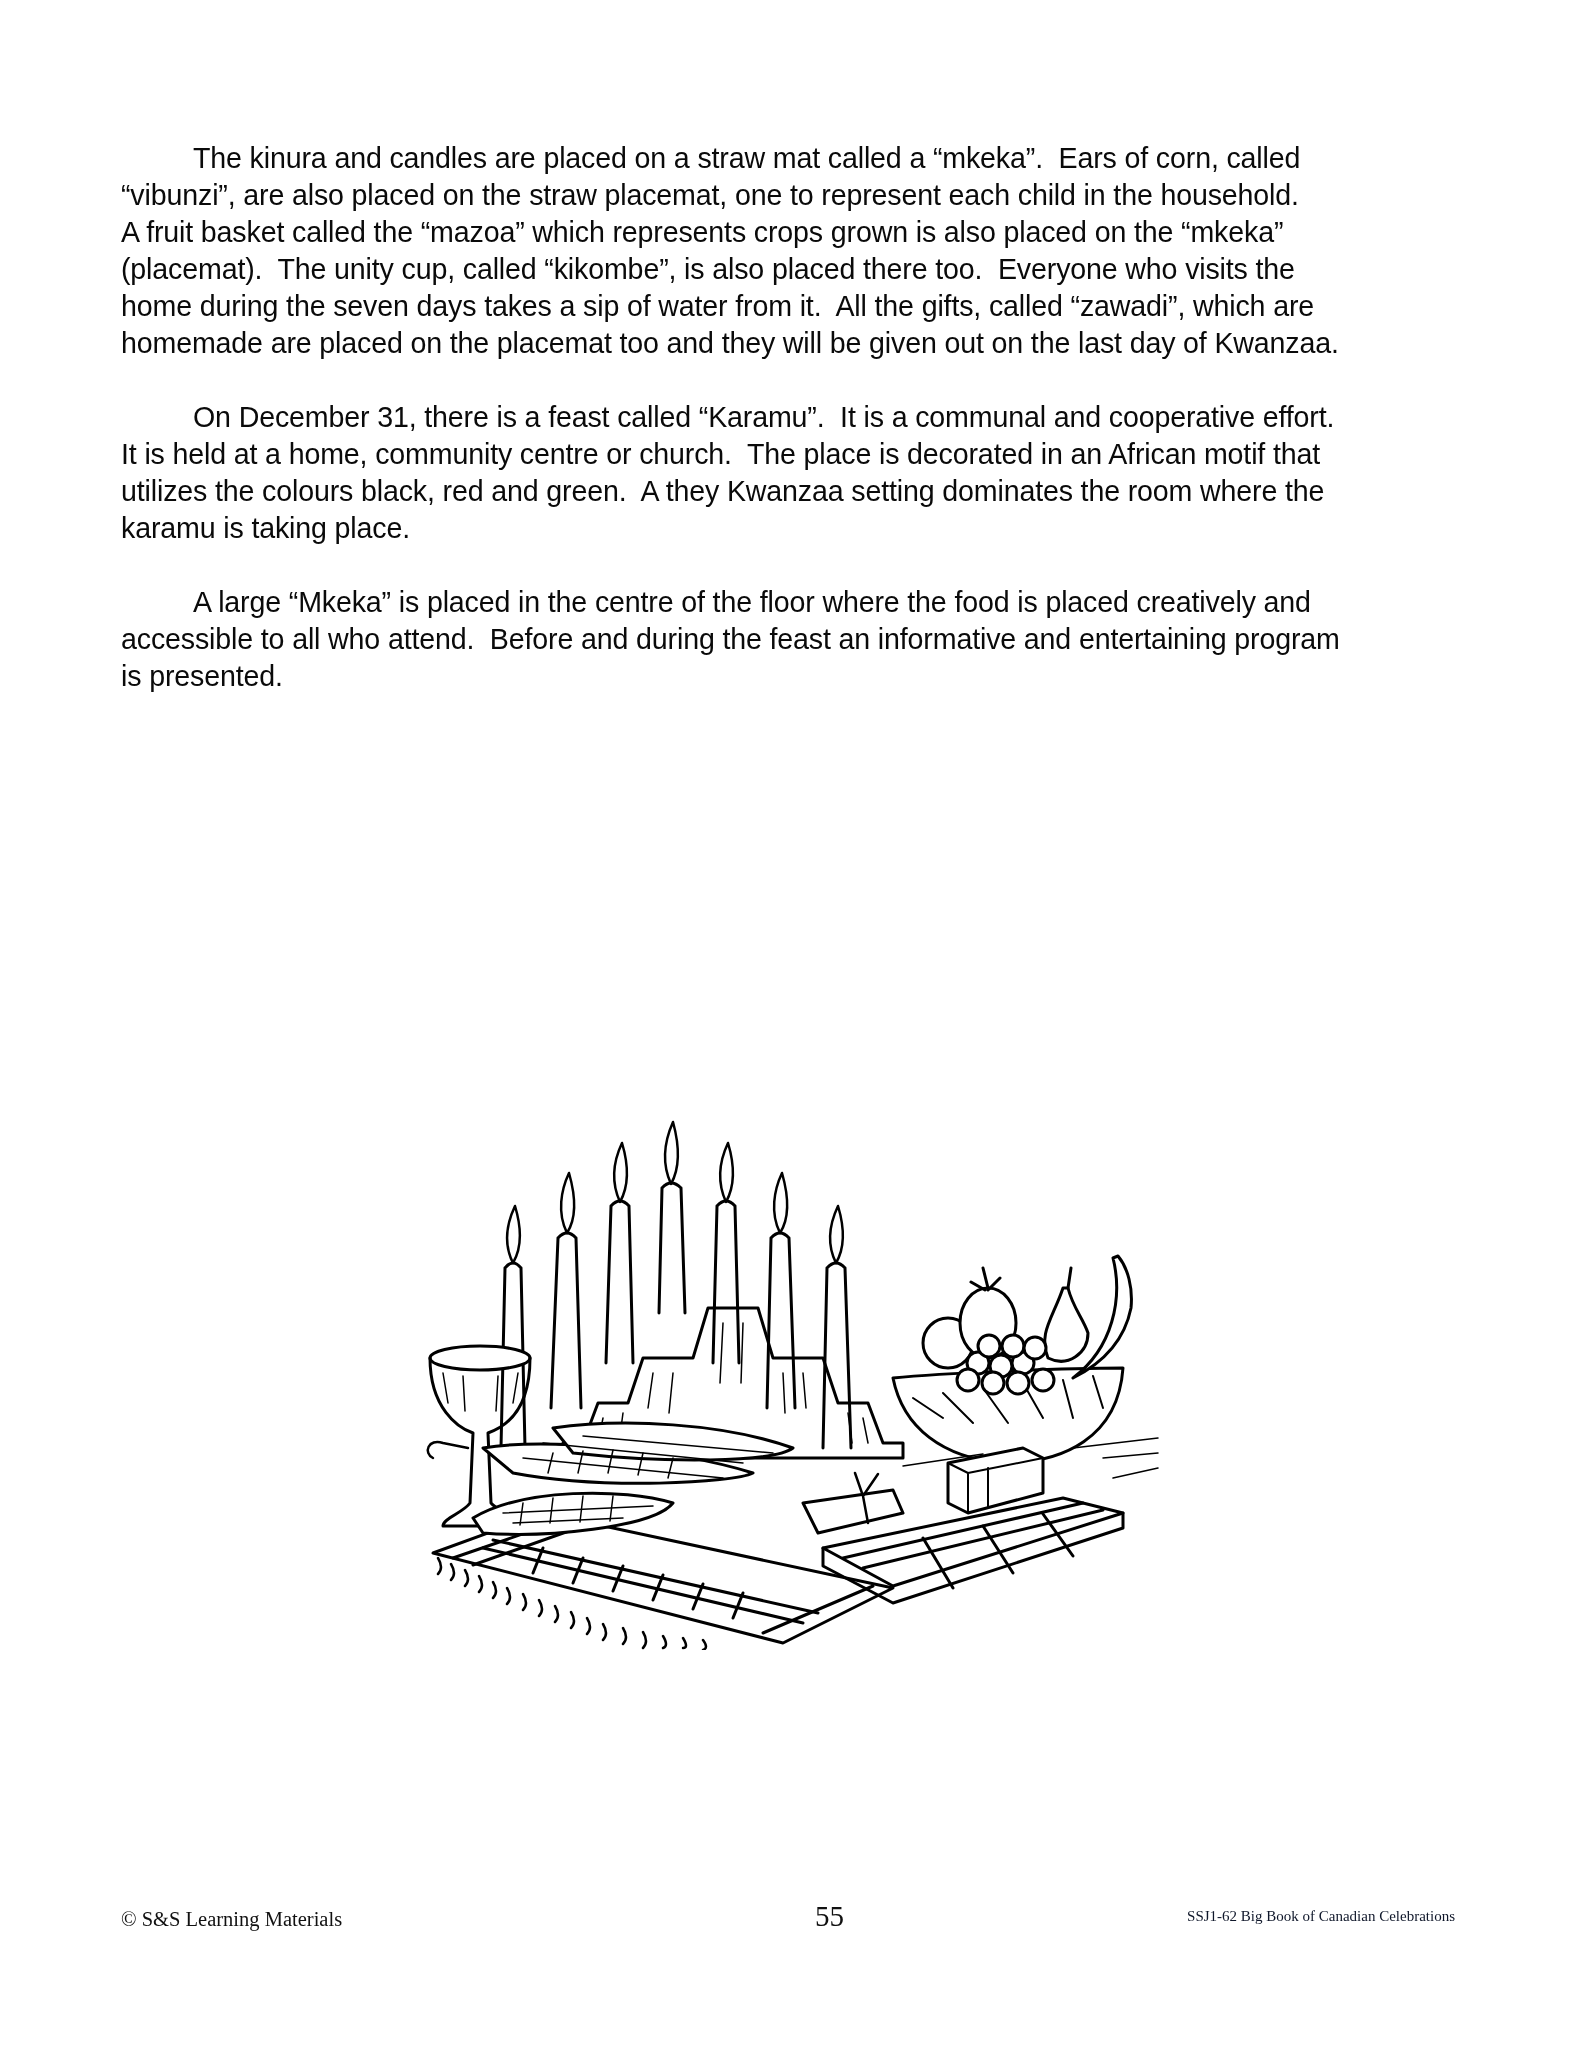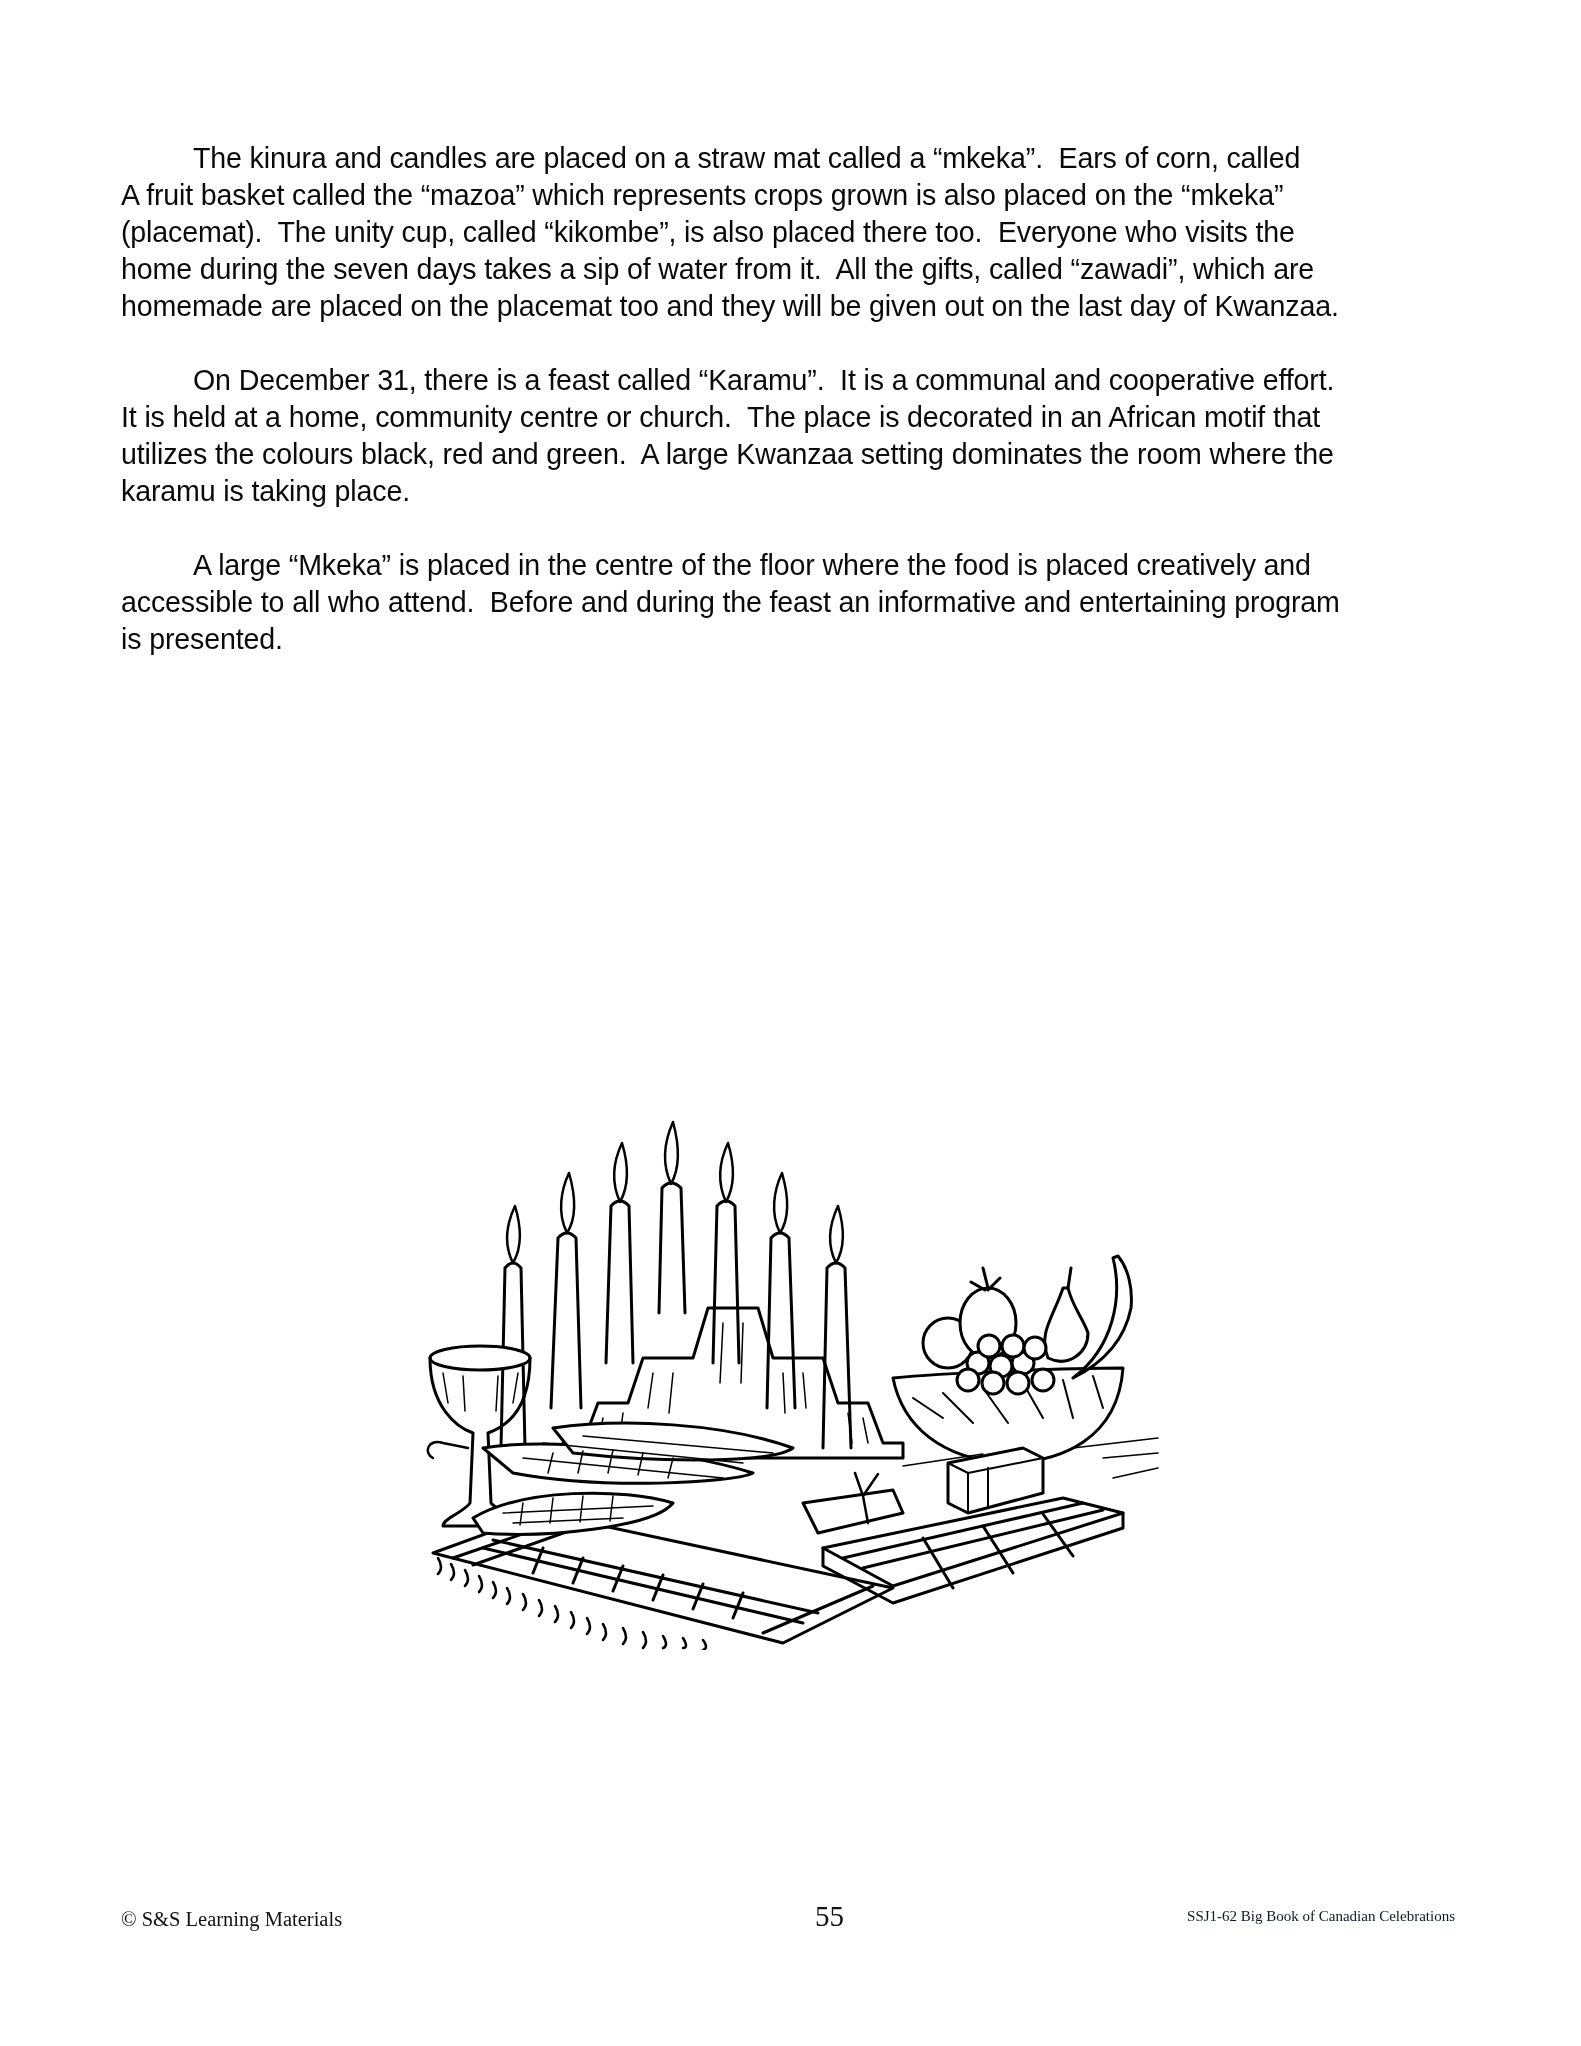--- a/index.html
+++ b/index.html
@@ -29,29 +29,30 @@
   }
 </style>
 </head>
 <body>
 
 <div class="page">
 
   <div class="body-text">
     <p class="para">
       <span class="line first">The kinura and candles are placed on a straw mat called a “mkeka”.  Ears of corn, called</span>
+      <span class="line">“vibunzi”, are also placed on the straw placemat, one to represent each child in the household.</span>
       <span class="line">A fruit basket called the “mazoa” which represents crops grown is also placed on the “mkeka”</span>
       <span class="line">(placemat).  The unity cup, called “kikombe”, is also placed there too.  Everyone who visits the</span>
       <span class="line">home during the seven days takes a sip of water from it.  All the gifts, called “zawadi”, which are</span>
       <span class="line">homemade are placed on the placemat too and they will be given out on the last day of Kwanzaa.</span>
     </p>
     <p class="para">
       <span class="line first">On December 31, there is a feast called “Karamu”.  It is a communal and cooperative effort.</span>
       <span class="line">It is held at a home, community centre or church.  The place is decorated in an African motif that</span>
-      <span class="line">utilizes the colours black, red and green.  A large Kwanzaa setting dominates the room where the</span>
+      <span class="line">utilizes the colours black, red and green.  A they Kwanzaa setting dominates the room where the</span>
       <span class="line">karamu is taking place.</span>
     </p>
     <p class="para">
       <span class="line first">A large “Mkeka” is placed in the centre of the floor where the food is placed creatively and</span>
       <span class="line">accessible to all who attend.  Before and during the feast an informative and entertaining program</span>
       <span class="line">is presented.</span>
     </p>
   </div>
 
   <div class="illustration">

